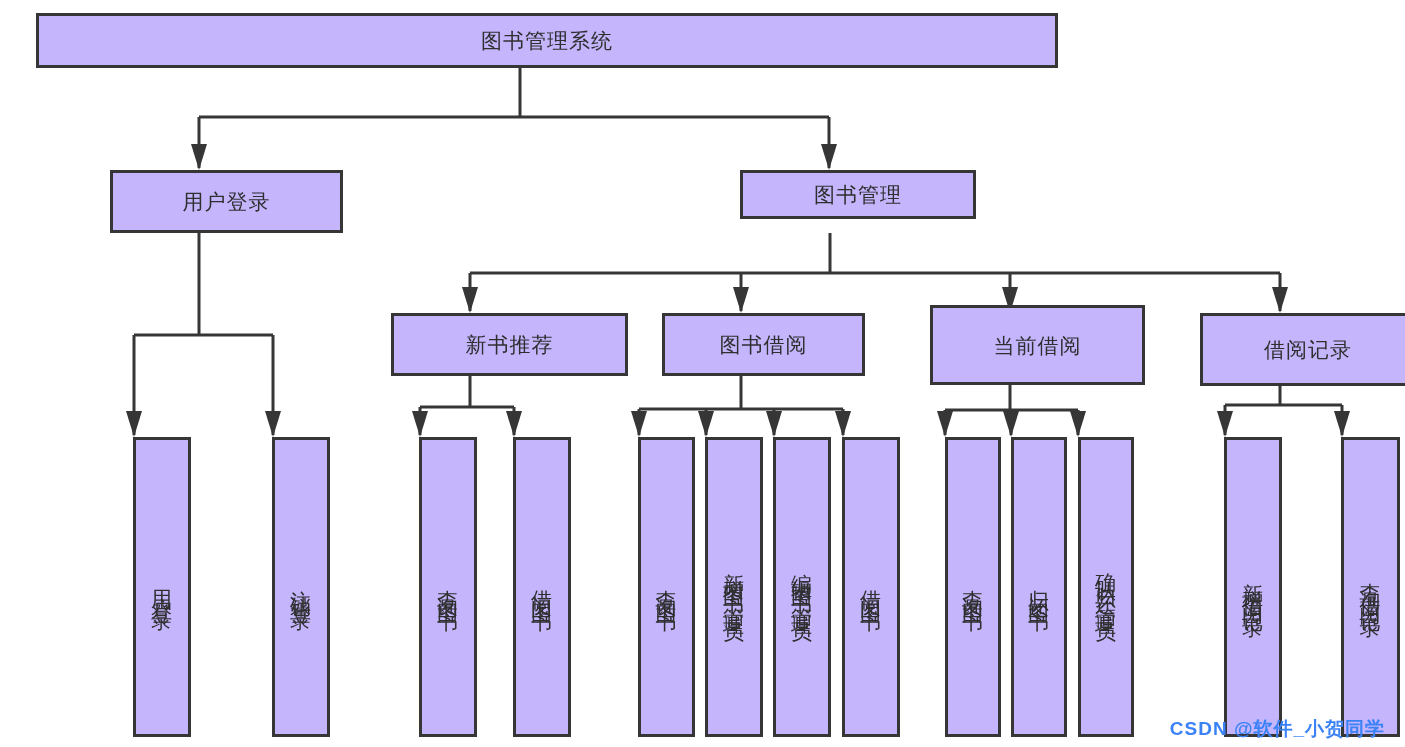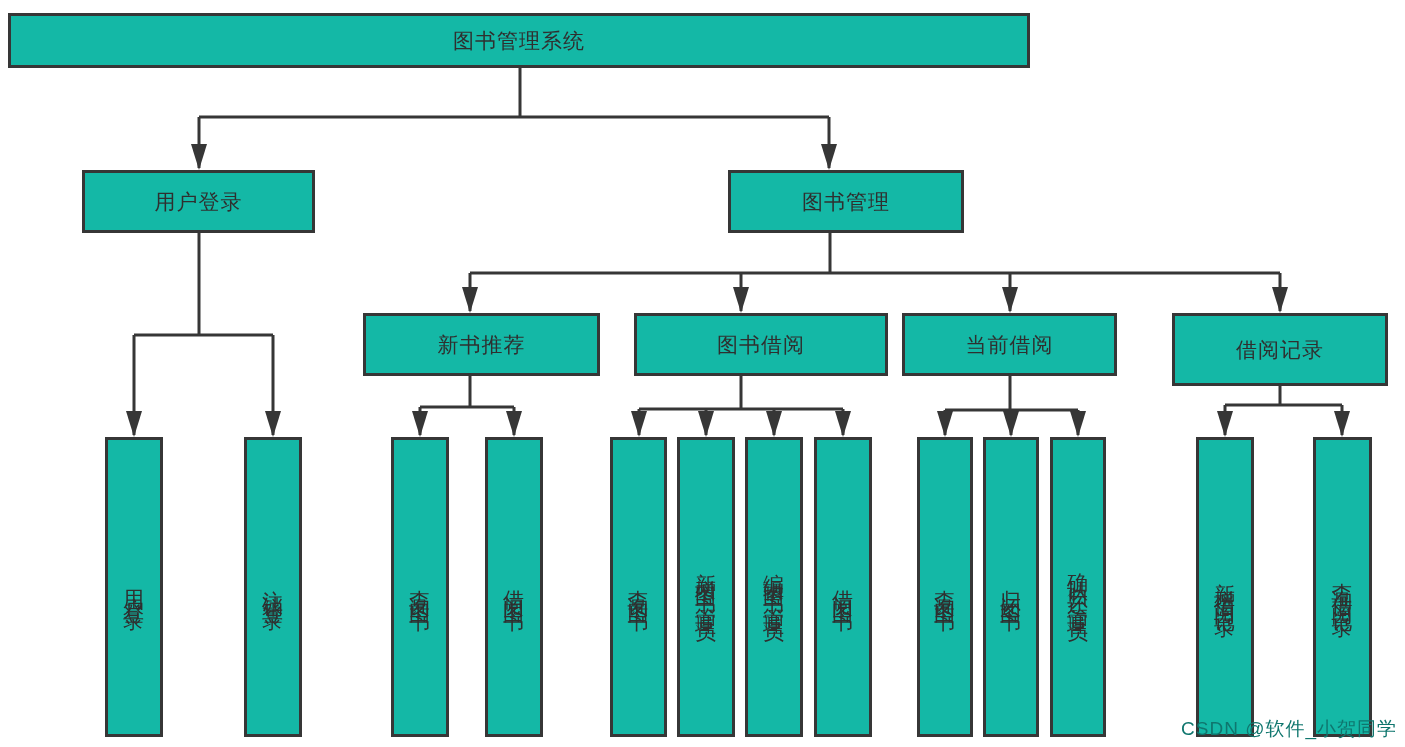--- a/index.html
+++ b/index.html
@@ -5,33 +5,34 @@
   html,body{margin:0;padding:0;background:#ffffff;}
   body{
     width:1405px;height:747px;position:relative;overflow:hidden;
     font-family:"Liberation Sans","DejaVu Sans",sans-serif;
     color:#2f2f2f;
   }
   .diagram{position:absolute;left:0;top:0;width:1405px;height:747px;}
   svg.connectors{position:absolute;left:0;top:0;z-index:1;}
   .node{
     position:absolute;z-index:2;box-sizing:border-box;
-    background:#14b8a6;border:3px solid #363636;
+    background:#c4b5fd;border:3px solid #363636;
     display:flex;align-items:center;justify-content:center;
     font-size:21px;letter-spacing:1px;line-height:1;
     white-space:nowrap;
+    margin-left:28px;
   }
   .leaf{
     writing-mode:vertical-rl;text-orientation:mixed;
     font-size:21px;letter-spacing:7px;line-height:1;
     white-space:normal;
   }
   .watermark{
-    position:absolute;z-index:3;right:8px;bottom:5px;
-    font-size:19px;color:#0f766e;letter-spacing:1px;
+    position:absolute;z-index:3;right:20px;bottom:5px;
+    font-size:19px;color:#3b82f6;letter-spacing:1px;font-weight:bold;
   }
 </style>
 </head>
 <body>
 
 <div class="diagram">
 
   <svg class="connectors" width="1405" height="747" viewBox="0 0 1405 747">
 
     <path fill="none" stroke="#363636" stroke-width="3" d="
@@ -74,25 +75,25 @@
       <polygon points="1003,411 1019,411 1011,437"></polygon>
       <polygon points="1070,411 1086,411 1078,437"></polygon>
       <polygon points="1217,411 1233,411 1225,437"></polygon>
       <polygon points="1334,411 1350,411 1342,437"></polygon>
     </g>
   </svg>
 
   <div class="node" style="left:8px;top:13px;width:1022px;height:55px">图书管理系统</div>
 
   <div class="node" style="left:82px;top:170px;width:233px;height:63px">用户登录</div>
-  <div class="node" style="left:728px;top:170px;width:236px;height:63px">图书管理</div>
+  <div class="node" style="left:712px;top:170px;width:236px;height:49px">图书管理</div>
 
   <div class="node" style="left:363px;top:313px;width:237px;height:63px">新书推荐</div>
-  <div class="node" style="left:634px;top:313px;width:254px;height:63px">图书借阅</div>
-  <div class="node" style="left:902px;top:313px;width:215px;height:63px">当前借阅</div>
+  <div class="node" style="left:634px;top:313px;width:203px;height:63px">图书借阅</div>
+  <div class="node" style="left:902px;top:305px;width:215px;height:80px">当前借阅</div>
   <div class="node" style="left:1172px;top:313px;width:216px;height:73px">借阅记录</div>
 
   <div class="node leaf" style="left:105px;top:437px;width:58px;height:300px">用户登录</div>
   <div class="node leaf" style="left:244px;top:437px;width:58px;height:300px">注销登录</div>
 
   <div class="node leaf" style="left:391px;top:437px;width:58px;height:300px">查询图书</div>
   <div class="node leaf" style="left:485px;top:437px;width:58px;height:300px">借阅图书</div>
 
   <div class="node leaf" style="left:610px;top:437px;width:57px;height:300px">查询图书</div>
   <div class="node leaf" style="left:677px;top:437px;width:58px;height:300px">新增图书（管理员）</div>

